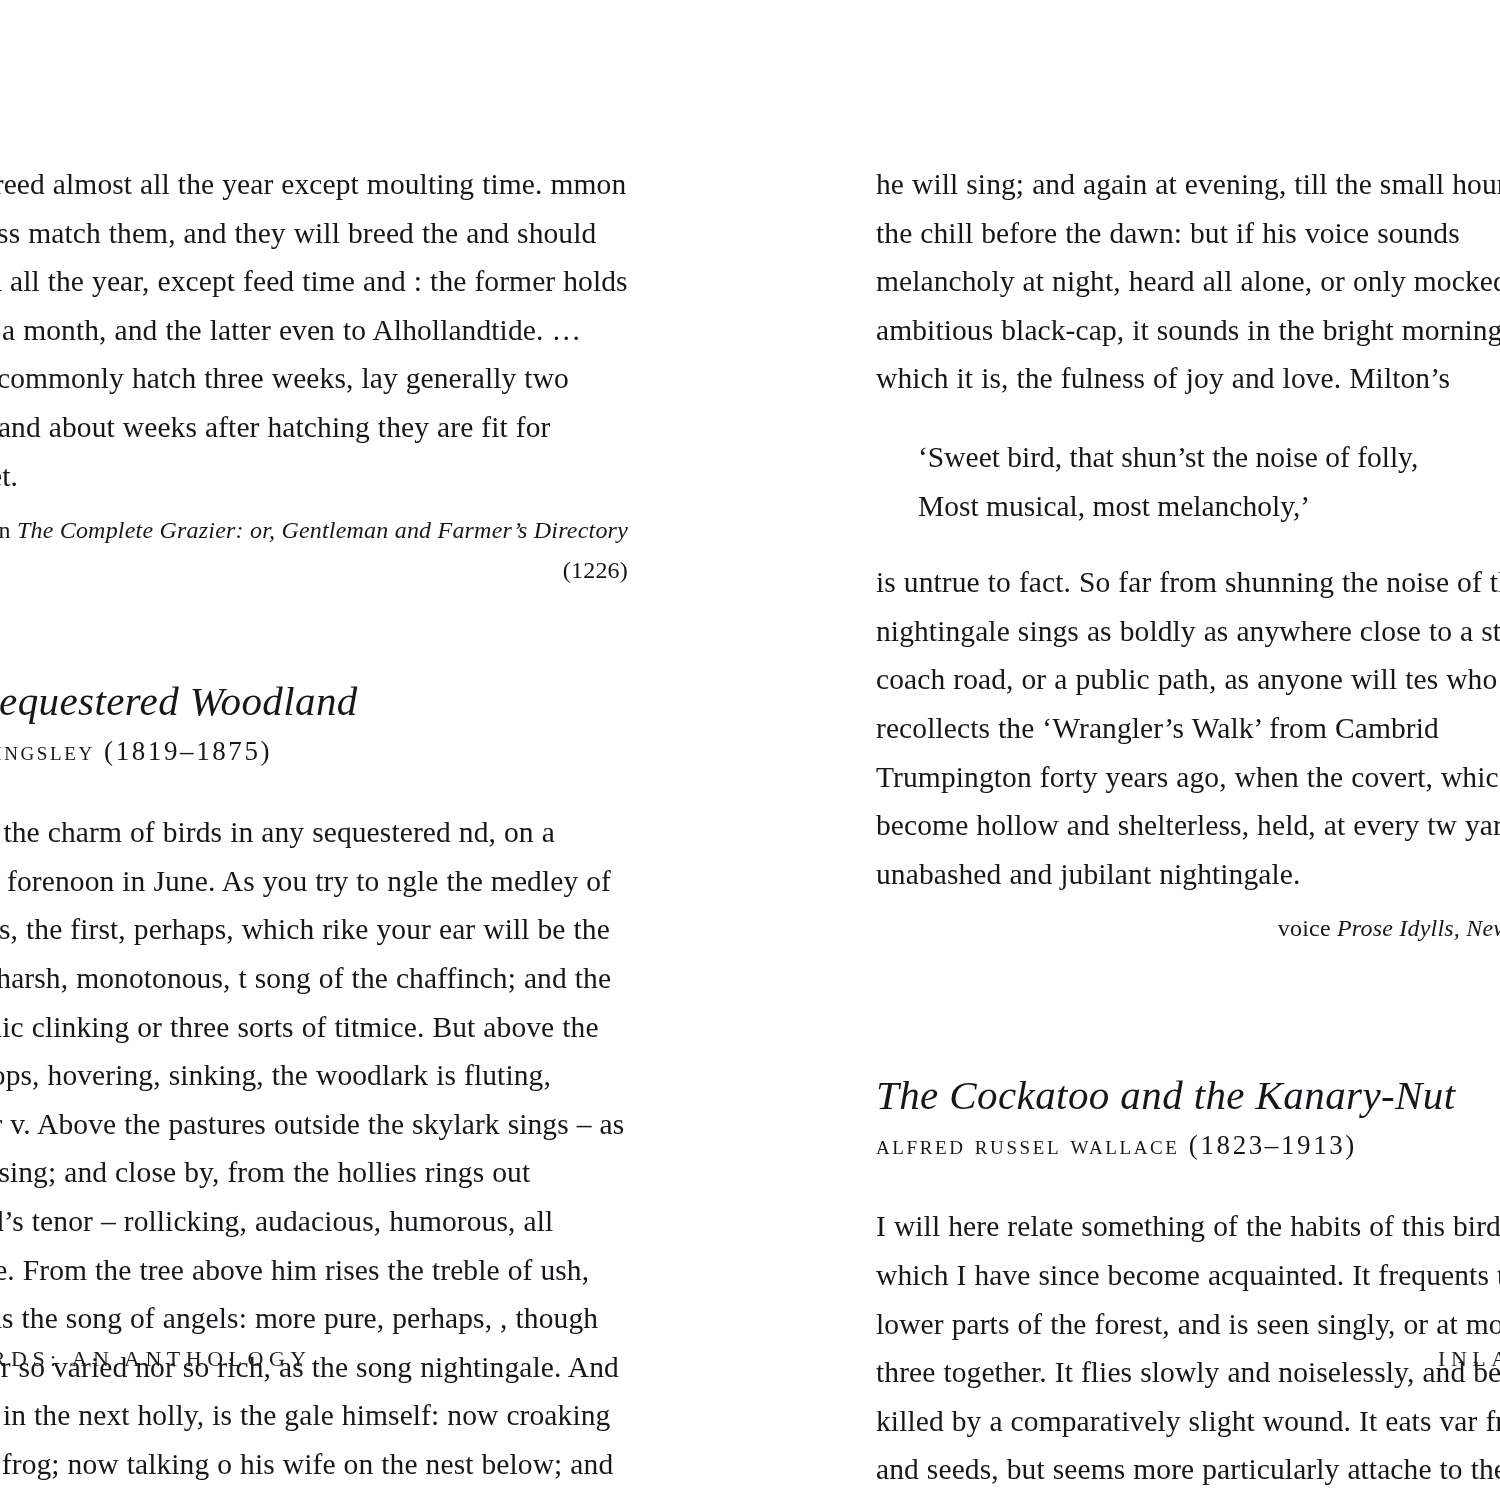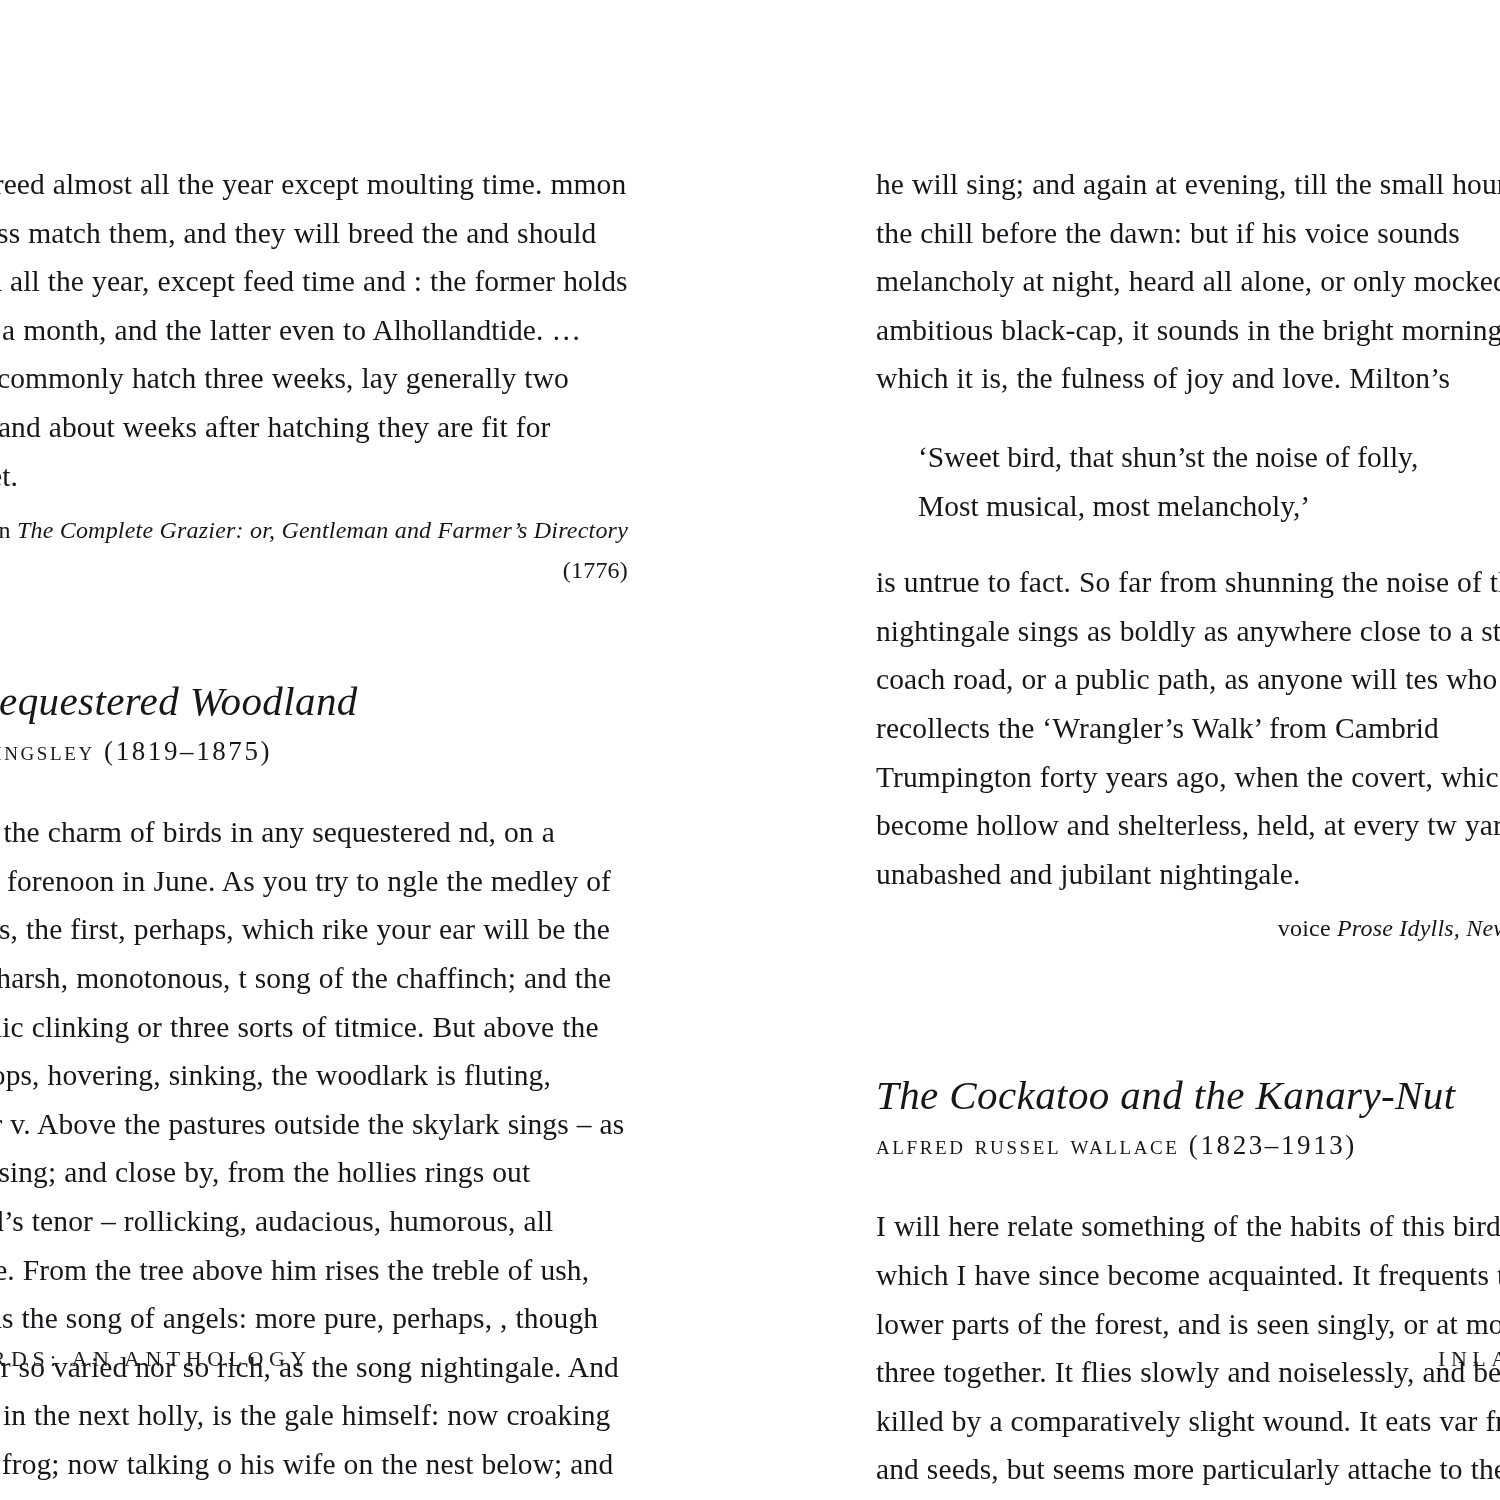--- a/index.html
+++ b/index.html
@@ -126,21 +126,21 @@
 <body>
 
 <div class="spread">
 
   <div class="page page-left">
     <div class="textblock">
 
       <p class="body-par">hey breed almost all the year except moulting time. mmon to cross match them, and they will breed the and should be fed all the year, except feed time and : the former holds about a month, and the latter even to Alhollandtide. … They commonly hatch three weeks, lay generally two eggs, and about weeks after hatching they are fit for market.</p>
 
       <div class="attrib">
-        <span>n </span><span class="title">The Complete Grazier: or, Gentleman and Farmer’s Directory</span><span> (1776)</span>
+        <span>n </span><span class="title">The Complete Grazier: or, Gentleman and Farmer’s Directory</span><span> (1226)</span>
       </div>
 
       <div class="section-gap-large"></div>
 
       <div class="heading">ny Sequestered Woodland</div>
 
       <div class="byline">les Kingsley (1819–1875)</div>
 
       <div class="section-gap-body"></div>
 

